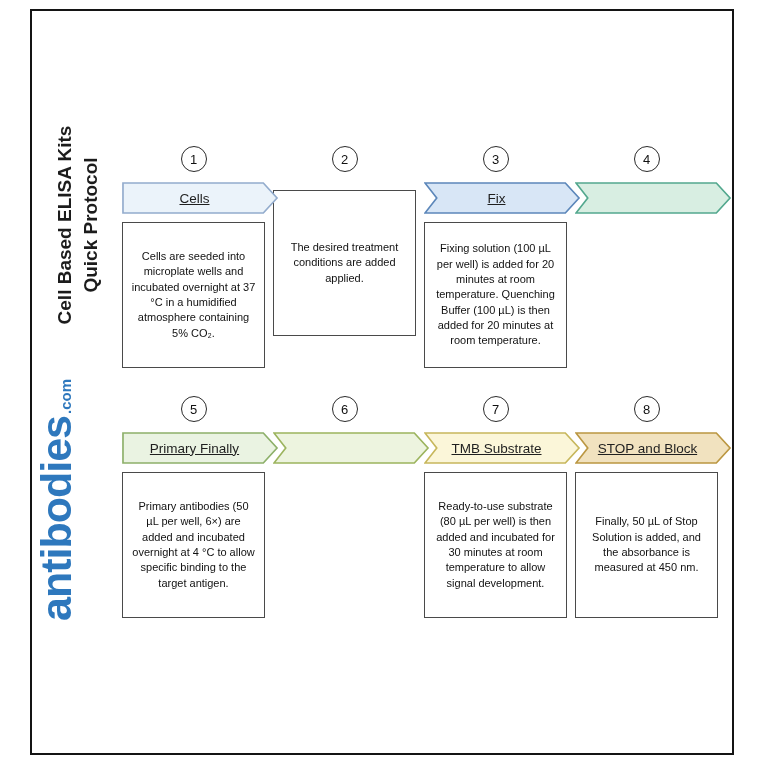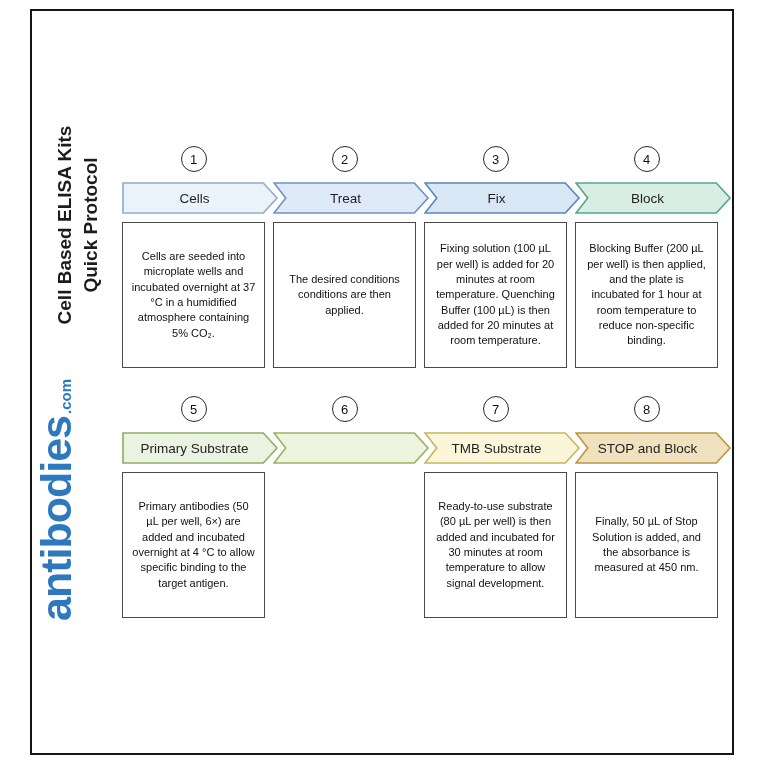--- a/index.html
+++ b/index.html
@@ -27,21 +27,21 @@
 
   .step { display:flex; flex-direction:column; align-items:center; min-width:0; }
   .num-circle { width:26px; height:26px; border:1.6px solid #2b2b2b; border-radius:50%;
                 background:#ffffff; display:flex; align-items:center; justify-content:center;
                 font-size:13px; color:#111111; margin-bottom:10px; }
 
   .arrow { position:relative; height:32px; width:calc(100% + 14px); align-self:flex-start; z-index:1; }
   .arrow svg { position:absolute; top:0; left:0; width:100%; height:100%; display:block; }
   .arrow-label { position:absolute; left:4px; right:16px; top:0; bottom:0;
                  display:flex; align-items:center; justify-content:center;
-                 font-size:13.5px; color:#1f1f1f; }
+                 font-size:13.5px; color:#1f1f1f;text-decoration:underline; }
 
   .desc-box { margin-top:8px; width:100%; height:146px; border:1px solid #4a4a4a; background:#ffffff;
               display:flex; align-items:center; justify-content:center; padding:6px 8px; }
   .desc-box p { font-size:11px; line-height:1.4; color:#111111; text-align:center; }
 </style>
 </head>
 <body>
 
 <div class="canvas">
   <div class="frame"></div>
@@ -72,28 +72,22 @@
         </div>
         <div class="desc-box">
           <p>Cells are seeded into microplate wells and incubated overnight at 37 °C in a humidified atmosphere containing 5% CO₂.</p>
         </div>
       </div>
 
       <div class="step">
         <div class="num-circle">
           <span>2</span>
         </div>
-        <div class="arrow">
-          <svg viewBox="0 0 160 34" preserveAspectRatio="none">
-            <path d="M1,1 L144,1 L158,17 L144,33 L1,33 L13,17 Z" stroke-width="1.7" fill="#dfeaf8" stroke="#6e94c4"></path>
-          </svg>
-          <span class="arrow-label">Treat</span>
-        </div>
         <div class="desc-box">
-          <p>The desired conditions conditions are then applied.</p>
+          <p>The desired treatment conditions are added applied.</p>
         </div>
       </div>
 
       <div class="step">
         <div class="num-circle">
           <span>3</span>
         </div>
         <div class="arrow">
           <svg viewBox="0 0 160 34" preserveAspectRatio="none">
             <path d="M1,1 L144,1 L158,17 L144,33 L1,33 L13,17 Z" stroke-width="1.7" fill="#d8e6f6" stroke="#5c87ba"></path>
@@ -106,40 +100,36 @@
       </div>
 
       <div class="step">
         <div class="num-circle">
           <span>4</span>
         </div>
         <div class="arrow">
           <svg viewBox="0 0 160 34" preserveAspectRatio="none">
             <path d="M1,1 L144,1 L158,17 L144,33 L1,33 L13,17 Z" stroke-width="1.7" fill="#d8eee2" stroke="#53a88e"></path>
           </svg>
-          <span class="arrow-label">Block</span>
-        </div>
-        <div class="desc-box">
-          <p>Blocking Buffer (200 µL per well) is then applied, and the plate is incubated for 1 hour at room temperature to reduce non-specific binding.</p>
         </div>
       </div>
 
     </div>
 
     <div class="row">
 
       <div class="step">
         <div class="num-circle">
           <span>5</span>
         </div>
         <div class="arrow">
           <svg viewBox="0 0 160 34" preserveAspectRatio="none">
             <path d="M1,1 L144,1 L158,17 L144,33 L1,33 Z" stroke-width="1.7" fill="#eaf3e2" stroke="#8db06a"></path>
           </svg>
-          <span class="arrow-label">Primary Substrate</span>
+          <span class="arrow-label">Primary Finally</span>
         </div>
         <div class="desc-box">
           <p>Primary antibodies (50 µL per well, 6×) are added and incubated overnight at 4 °C to allow specific binding to the target antigen.</p>
         </div>
       </div>
 
       <div class="step">
         <div class="num-circle">
           <span>6</span>
         </div>

